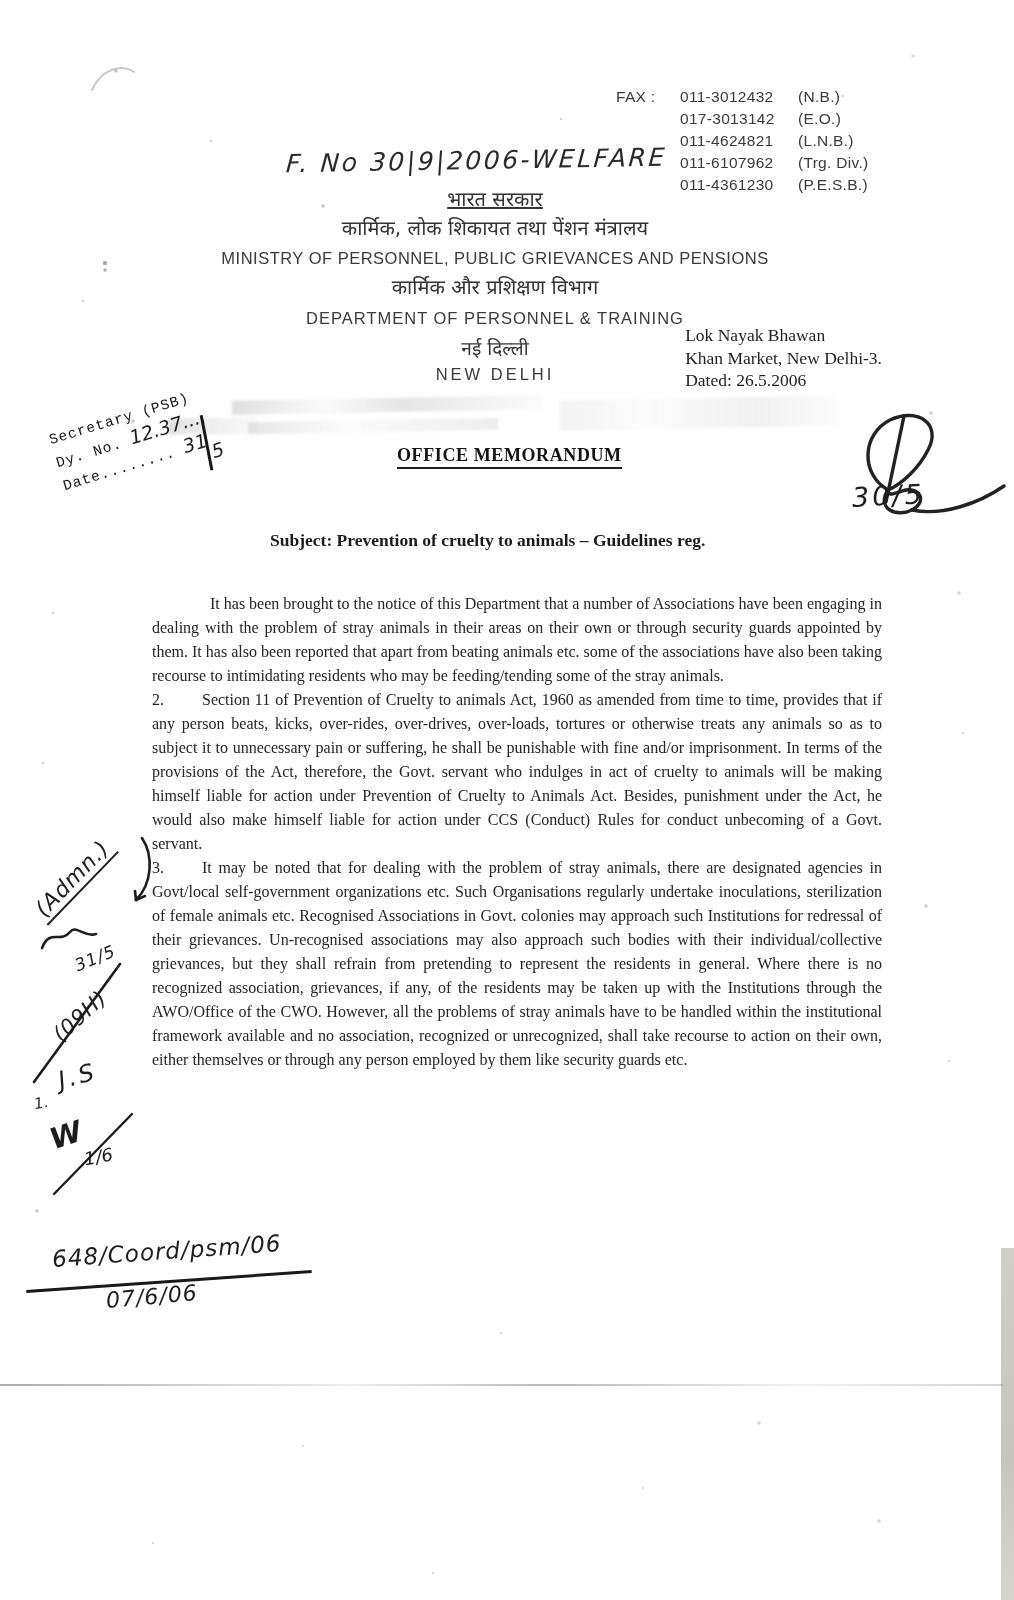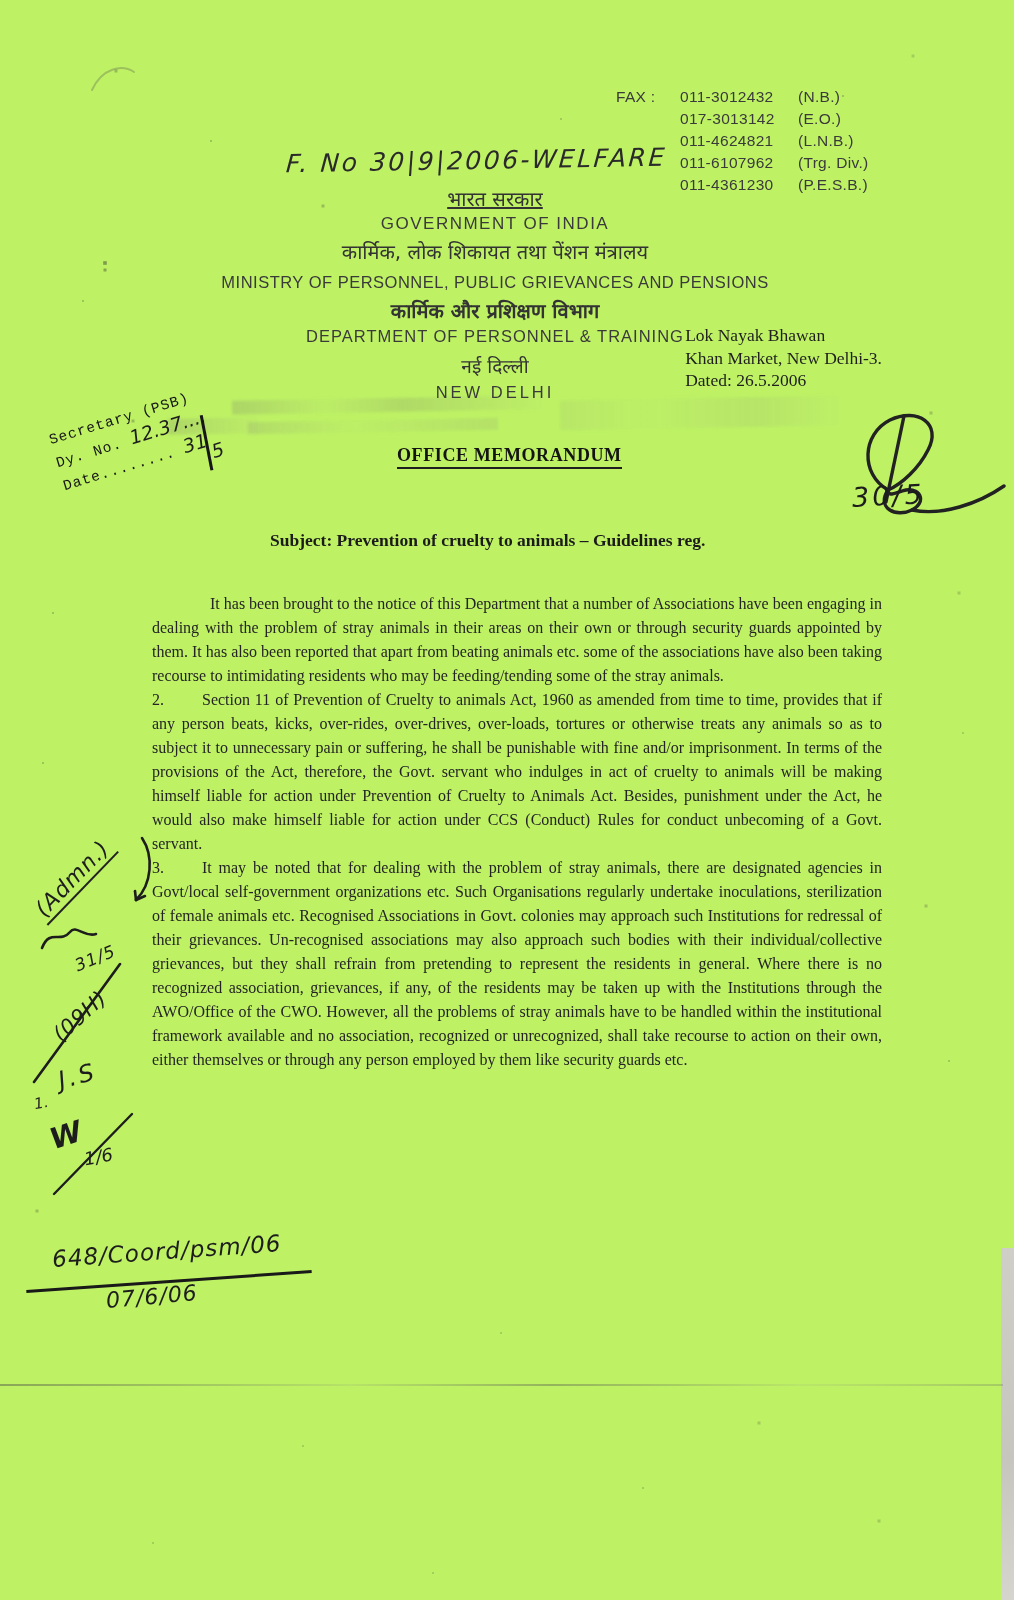--- a/index.html
+++ b/index.html
@@ -1,20 +1,20 @@
 <!DOCTYPE html>
 <html><head>
 <meta charset="utf-8">
 <style>
   html,body{margin:0;padding:0;background:#888;}
   .page{
     position:relative;
     width:1014px;height:1600px;
     margin:0 auto;
-    background:#bef264;
+    background:#ffffff;
     overflow:hidden;
     font-family:"Liberation Serif", serif;
     color:#242424;
   }
   .abs{position:absolute;}
   
   .sans{font-family:"Liberation Sans", sans-serif;color:#3a3a3a;}
   .serif{font-family:"Liberation Serif", serif;color:#262626;}
   .mono{font-family:"Liberation Mono", monospace;}
   .hindi{font-family:"DejaVu Sans", sans-serif;color:#333;}
@@ -32,21 +32,21 @@
   .fileno{
     left:286px;top:146px;font-size:25px;letter-spacing:2.5px;
     transform:rotate(-1deg) skewX(-5deg);color:#2a2a2a;white-space:nowrap;
   }
   
   .letterhead{left:110px;top:185px;width:770px;text-align:center;}
   .lh-hindi1{font-size:20px;margin-bottom:2px;text-decoration:underline;}
   .lh-govt{font-size:17px;letter-spacing:1.5px;margin-bottom:4px;}
   .lh-hindi2{font-size:20px;margin-bottom:8px;}
   .lh-ministry{font-size:16.5px;letter-spacing:.5px;margin-bottom:5px;}
-  .lh-hindi3{font-size:20px;margin-bottom:3px;font-weight:bold;}
+  .lh-hindi3{font-size:20px;margin-bottom:9px;}
   .lh-dept{font-size:16.5px;letter-spacing:1px;margin-bottom:7px;}
   .lh-hindi4{font-size:19px;margin-bottom:4px;}
   .lh-city{font-size:16.5px;letter-spacing:3px;}
   
   .addr{right:132px;top:324px;text-align:left;font-size:17.5px;line-height:22.5px;color:#1f1f1f;}
   
   .stamp{
     left:52px;top:398px;width:215px;
     transform:rotate(-17deg);
     font-size:14.5px;line-height:21px;color:#151515;letter-spacing:1px;
@@ -157,21 +157,20 @@
       <span class="fax-label"></span>
       <span class="fax-number">011-4361230</span>
       <span>(P.E.S.B.)</span>
     </div>
   </div>
 
   <div class="abs hand fileno">F. No 30|9|2006-WELFARE</div>
 
   <div class="abs letterhead">
     <div class="hindi lh-hindi1">भारत सरकार</div>
-    <div class="sans lh-govt">GOVERNMENT OF INDIA</div>
     <div class="hindi lh-hindi2">कार्मिक, लोक शिकायत तथा पेंशन मंत्रालय</div>
     <div class="sans lh-ministry">MINISTRY OF PERSONNEL, PUBLIC GRIEVANCES AND PENSIONS</div>
     <div class="hindi lh-hindi3">कार्मिक और प्रशिक्षण विभाग</div>
     <div class="sans lh-dept">DEPARTMENT OF PERSONNEL &amp; TRAINING</div>
     <div class="hindi lh-hindi4">नई दिल्ली</div>
     <div class="sans lh-city">NEW DELHI</div>
   </div>
 
   <div class="abs serif addr">
     <div>Lok Nayak Bhawan</div>

